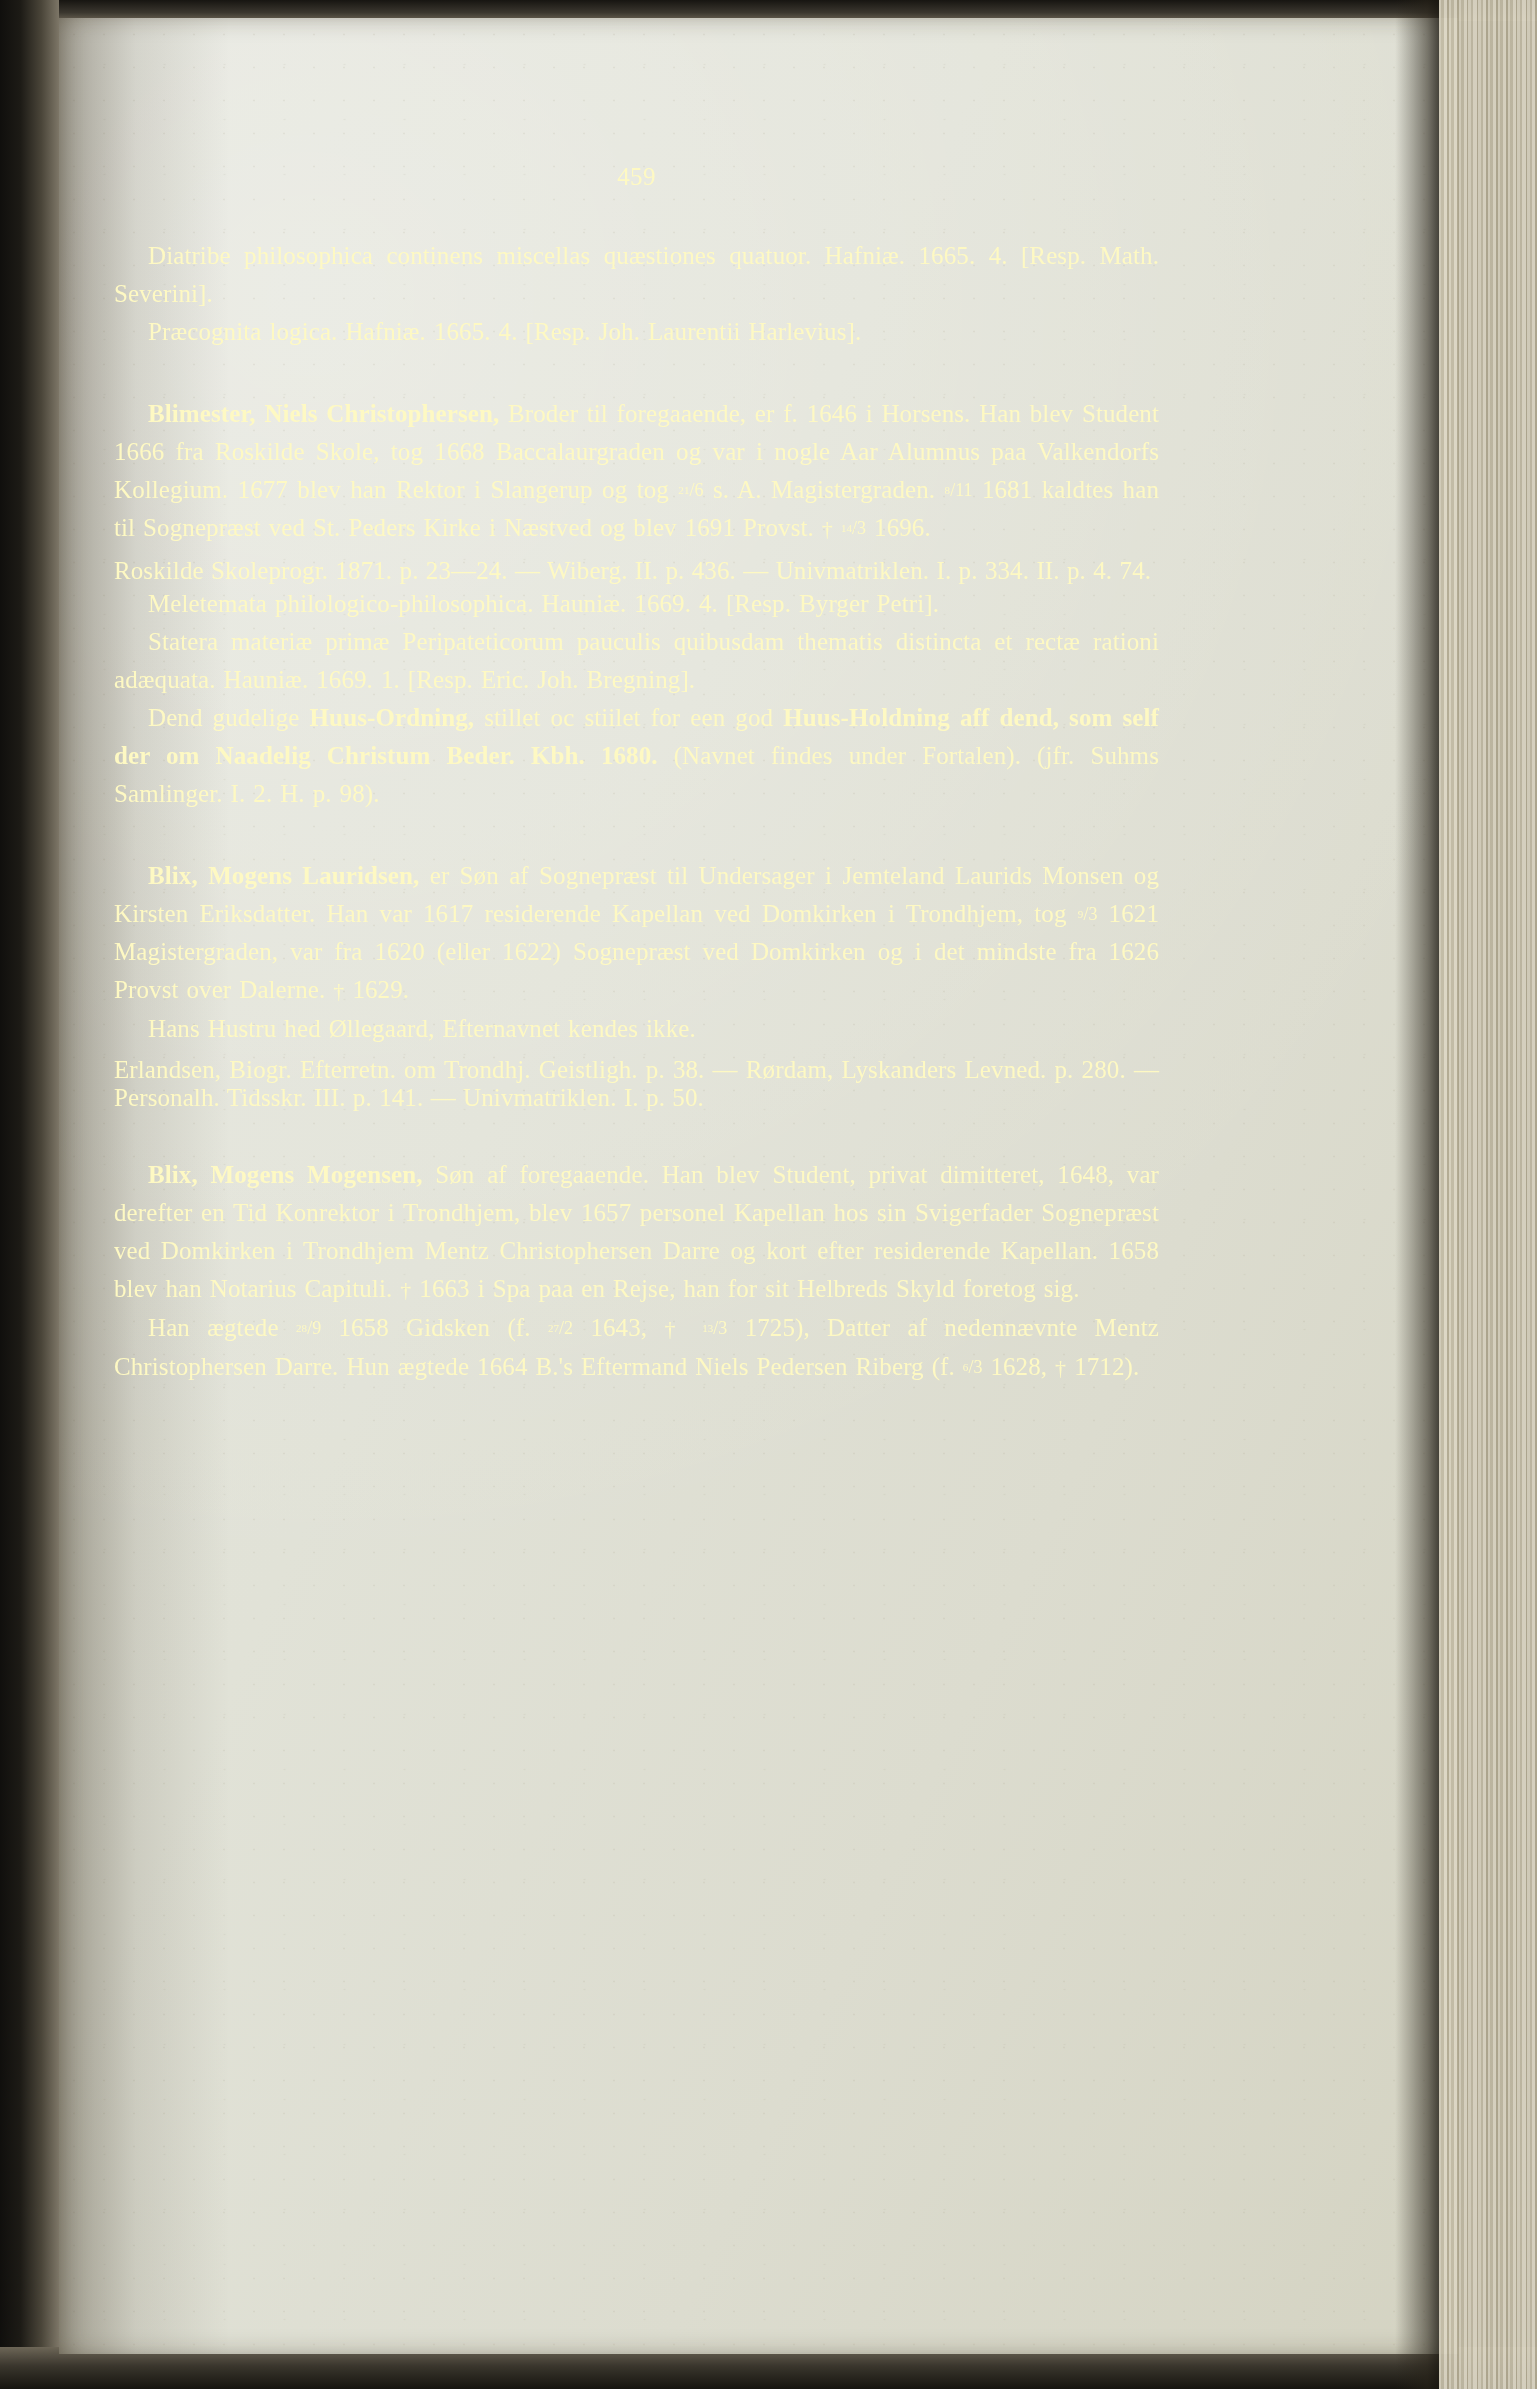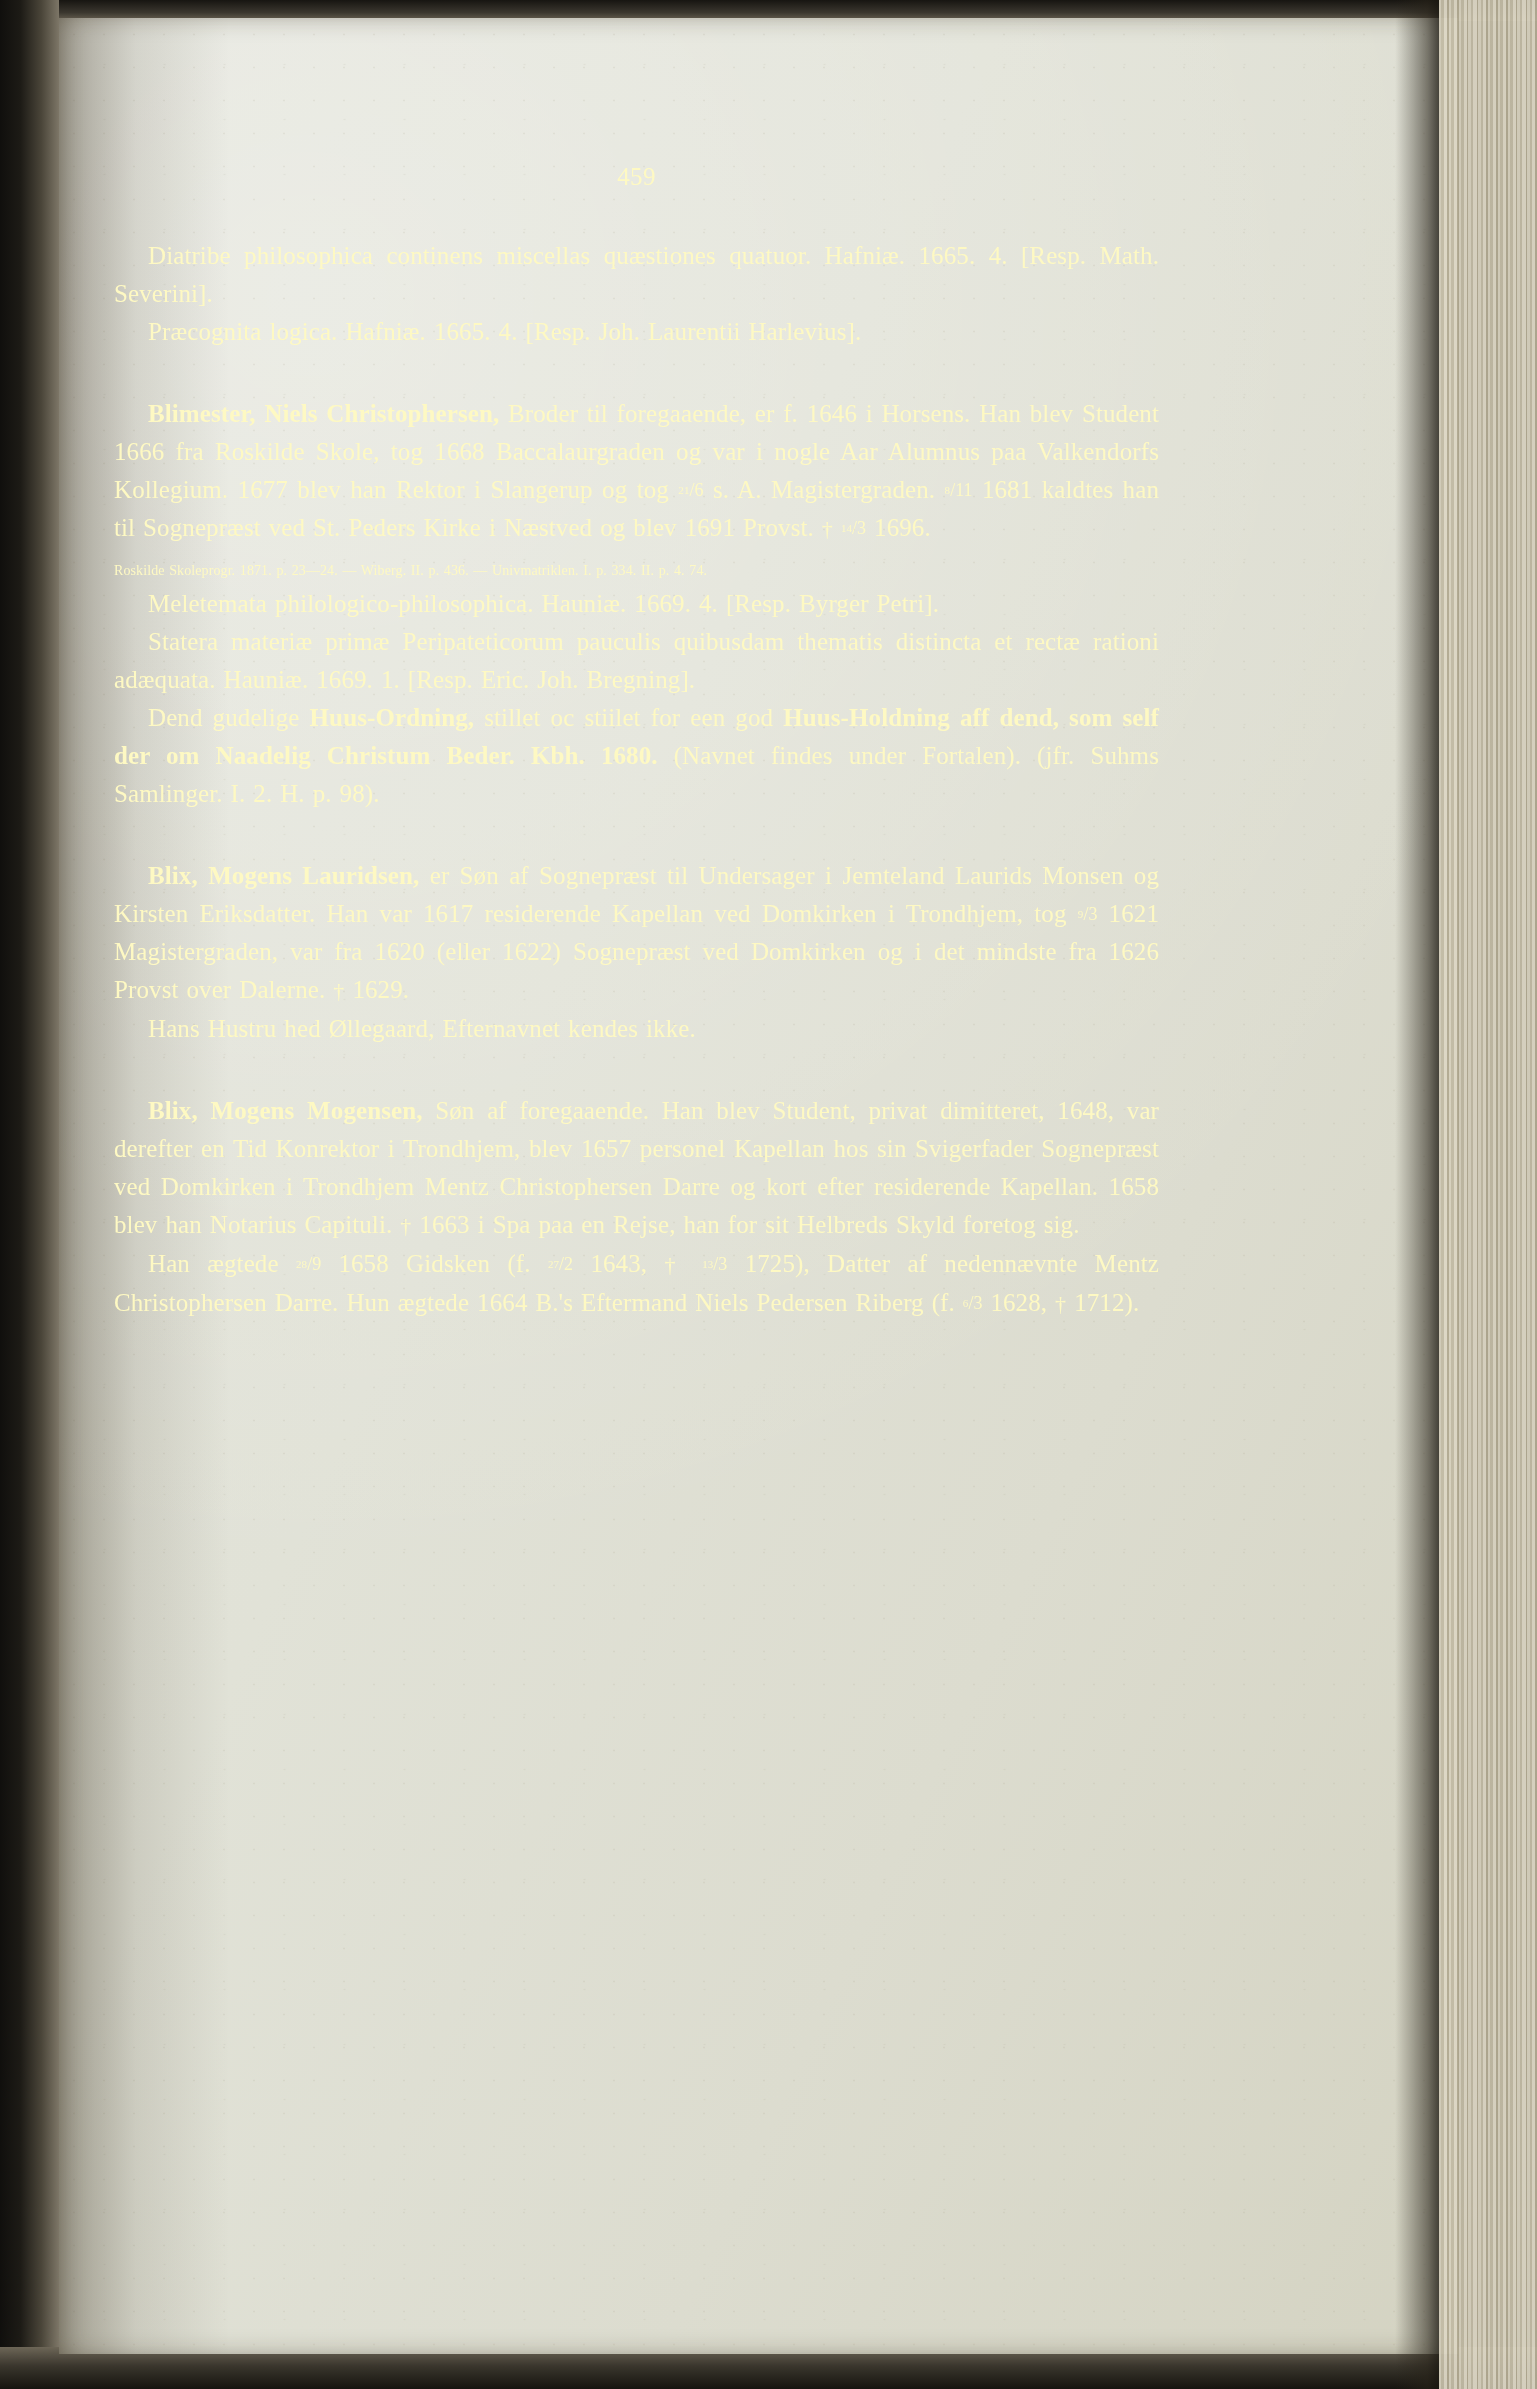--- a/index.html
+++ b/index.html
@@ -122,21 +122,21 @@
     text-justify: inter-word;
     letter-spacing: 0.1px;
     word-spacing: 1.6px;
   }
   p.ind { text-indent: 34px; }
 
   b, .nm { font-weight: bold; margin-top: 30px; }
 
   
   p.ref {
-    font-size: 14px;
+    font-size: 25px;
     line-height: 28px;
     word-spacing: 1px;
     margin-top: 8.2px;
     text-align: justify;
   }
 
   sup.frac {
     font-size: 11px;
     vertical-align: .38em;
   }
@@ -176,20 +176,21 @@
     <p class="ind"><b>Blimester, Niels Christophersen,</b> Broder til foregaaende, er f. 1646 i Horsens. Han blev Student 1666 fra Roskilde Skole, tog 1668 Baccalaurgraden og var i nogle Aar Alumnus paa Valkendorfs Kollegium. 1677 blev han Rektor i Slangerup og tog <sup class="frac">21</sup><span class="fr">/6</span> s. A. Magistergraden. <sup class="frac">8</sup><span class="fr">/11</span> 1681 kaldtes han til Sognepræst ved St. Peders Kirke i Næstved og blev 1691 Provst. <span class="dagger">†</span> <sup class="frac">14</sup><span class="fr">/3</span> 1696.</p>
     <p class="ref">Roskilde Skoleprogr. 1871. p. 23—24. — Wiberg. II. p. 436. — Univmatriklen. I. p. 334. II. p. 4. 74.</p>
     <p class="ind">Meletemata philologico-philosophica. Hauniæ. 1669. 4. [Resp. Byrger Petri].</p>
     <p class="ind">Statera materiæ primæ Peripateticorum pauculis quibusdam thematis distincta et rectæ rationi adæquata. Hauniæ. 1669. 1. [Resp. Eric. Joh. Bregning].</p>
     <p class="ind">Dend gudelige <b>Huus-Ordning,</b> stillet oc stiilet for een god <b>Huus-Holdning aff dend, som self der om Naadelig Christum Beder. Kbh. 1680.</b> (Navnet findes under Fortalen). (jfr. Suhms Samlinger. I. 2. H. p. 98).</p>
 
     <div class="gap-lg"></div>
 
     <p class="ind"><b>Blix, Mogens Lauridsen,</b> er Søn af Sognepræst til Undersager i Jemteland Laurids Monsen og Kirsten Eriksdatter. Han var 1617 residerende Kapellan ved Domkirken i Trondhjem, tog <sup class="frac">9</sup><span class="fr">/3</span> 1621 Magistergraden, var fra 1620 (eller 1622) Sognepræst ved Domkirken og i det mindste fra 1626 Provst over Dalerne. <span class="dagger">†</span> 1629.</p>
     <p class="ind">Hans Hustru hed Øllegaard, Efternavnet kendes ikke.</p>
+    <p class="ref">Erlandsen, Biogr. Efterretn. om Trondhj. Geistligh. p. 38. — Rørdam, Lyskanders Levned. p. 280. — Personalh. Tidsskr. III. p. 141. — Univmatriklen. I. p. 50.</p>
 
     <div class="gap-lg"></div>
 
     <p class="ind"><b>Blix, Mogens Mogensen,</b> Søn af foregaaende. Han blev Student, privat dimitteret, 1648, var derefter en Tid Konrektor i Trondhjem, blev 1657 personel Kapellan hos sin Svigerfader Sognepræst ved Domkirken i Trondhjem Mentz Christophersen Darre og kort efter residerende Kapellan. 1658 blev han Notarius Capituli. <span class="dagger">†</span> 1663 i Spa paa en Rejse, han for sit Helbreds Skyld foretog sig.</p>
     <p class="ind">Han ægtede <sup class="frac">28</sup><span class="fr">/9</span> 1658 Gidsken (f. <sup class="frac">27</sup><span class="fr">/2</span> 1643, <span class="dagger">†</span> <sup class="frac">13</sup><span class="fr">/3</span> 1725), Datter af nedennævnte Mentz Christophersen Darre. Hun ægtede 1664 B.'s Eftermand Niels Pedersen Riberg (f. <sup class="frac">6</sup><span class="fr">/3</span> 1628, <span class="dagger">†</span> 1712).</p>
 
   </div>
 </div>
 
 

